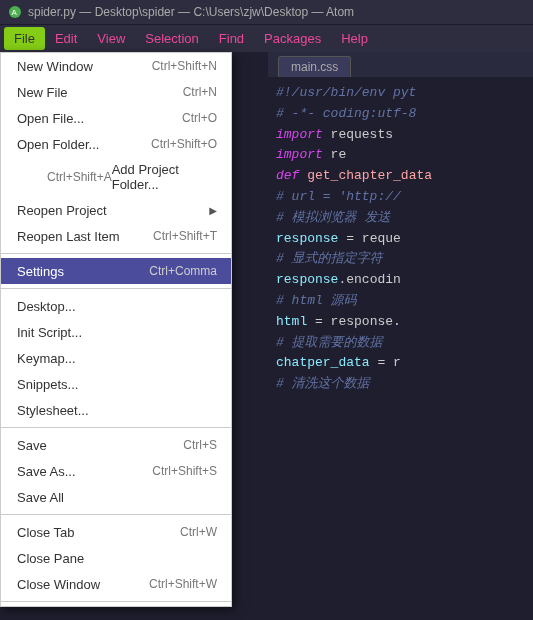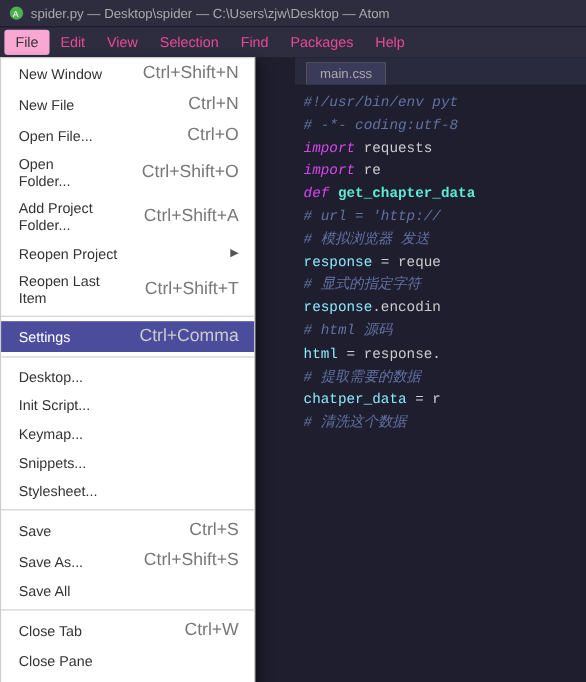--- a/index.html
+++ b/index.html
@@ -39,21 +39,21 @@
       color: #ec4899;
       cursor: pointer;
       border-radius: 3px;
       font-size: 13px;
     }
     .menu-bar-item:hover, .menu-bar-item.active {
       background: #3a3a5c;
       color: #fff;
     }
     .menu-bar-item.active {
-      background: #f9a8d4;
+      background: #84cc16;
       color: #333;
     }
 
     
     .main-layout {
       display: flex;
       height: calc(620px - 52px);
       position: relative;
     }
 
@@ -77,21 +77,21 @@
       cursor: pointer;
       font-size: 13px;
       min-height: 26px;
     }
     .menu-item.highlighted {
       background: #4c4c9d;
       color: #fff;
     }
     .menu-item .shortcut {
       color: #777;
-      font-size: 16px;
+      font-size: 12px;
       margin-left: 30px;
     }
     .menu-item.highlighted .shortcut {
       color: #ccc;
     }
     .menu-item .arrow {
       color: #555;
       font-size: 10px;
     }
     .menu-divider {
@@ -128,21 +128,21 @@
       font-family: 'Consolas', 'Courier New', monospace;
       font-size: 13px;
       line-height: 1.6;
       color: #ccc;
     }
     .code-line {
       white-space: nowrap;
       overflow: hidden;
     }
     .kw { color: #d946ef; font-style: italic; }
-    .fn { color: #5eead4; font-weight: bold; }
+    .fn { color: #fca5a5; }
     .cm { color: #6272a4; font-style: italic; }
     .var { color: #8be9fd; }
   </style>
 </head>
 <body>
 
 <div class="title-bar">
   <svg width="14" height="14" viewBox="0 0 14 14">
     <circle cx="7" cy="7" r="6" fill="#4CAF50"></circle>
     <text x="3.5" y="10" font-size="8" fill="white">A</text>
@@ -181,24 +181,24 @@
           <span class="shortcut">Ctrl+O</span>
         </span>
       </div>
       <div class="menu-item">
         <span>Open Folder...</span>
         <span style="display: flex; align-items: center; gap: 6px;">
           <span class="shortcut">Ctrl+Shift+O</span>
         </span>
       </div>
       <div class="menu-item">
+        <span style="display: flex; align-items: center; gap: 6px;">
+          <span class="shortcut">Ctrl+Shift+A</span>
+        </span>
         <span>Add Project Folder...</span>
-        <span style="display: flex; align-items: center; gap: 6px;">
-          <span class="shortcut">Ctrl+Shift+A</span>
-        </span>
       </div>
       <div class="menu-item">
         <span>Reopen Project</span>
         <span style="display: flex; align-items: center; gap: 6px;">
           <span class="arrow">▶</span>
         </span>
       </div>
       <div class="menu-item">
         <span>Reopen Last Item</span>
         <span style="display: flex; align-items: center; gap: 6px;">

